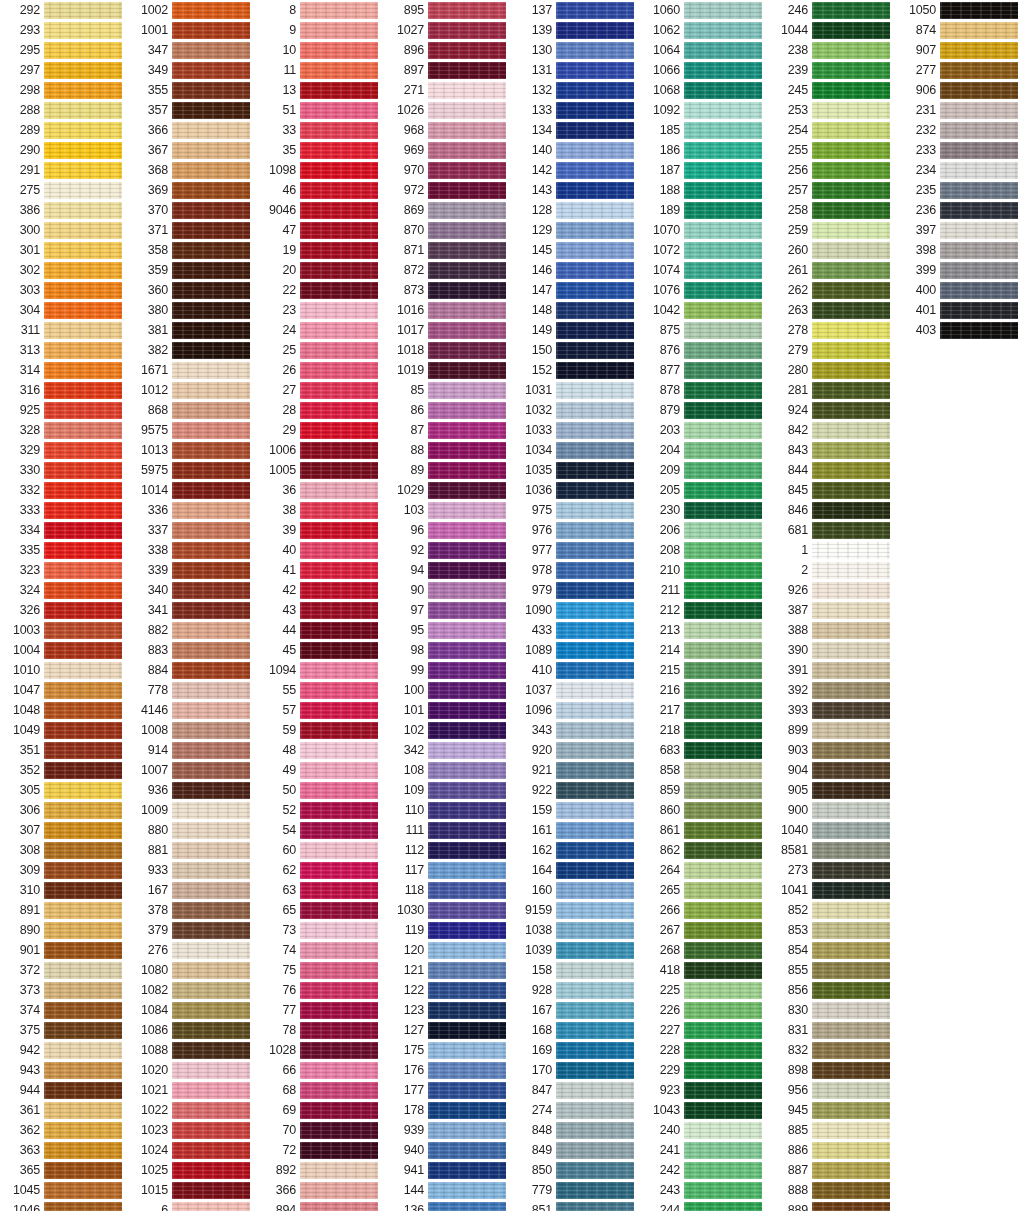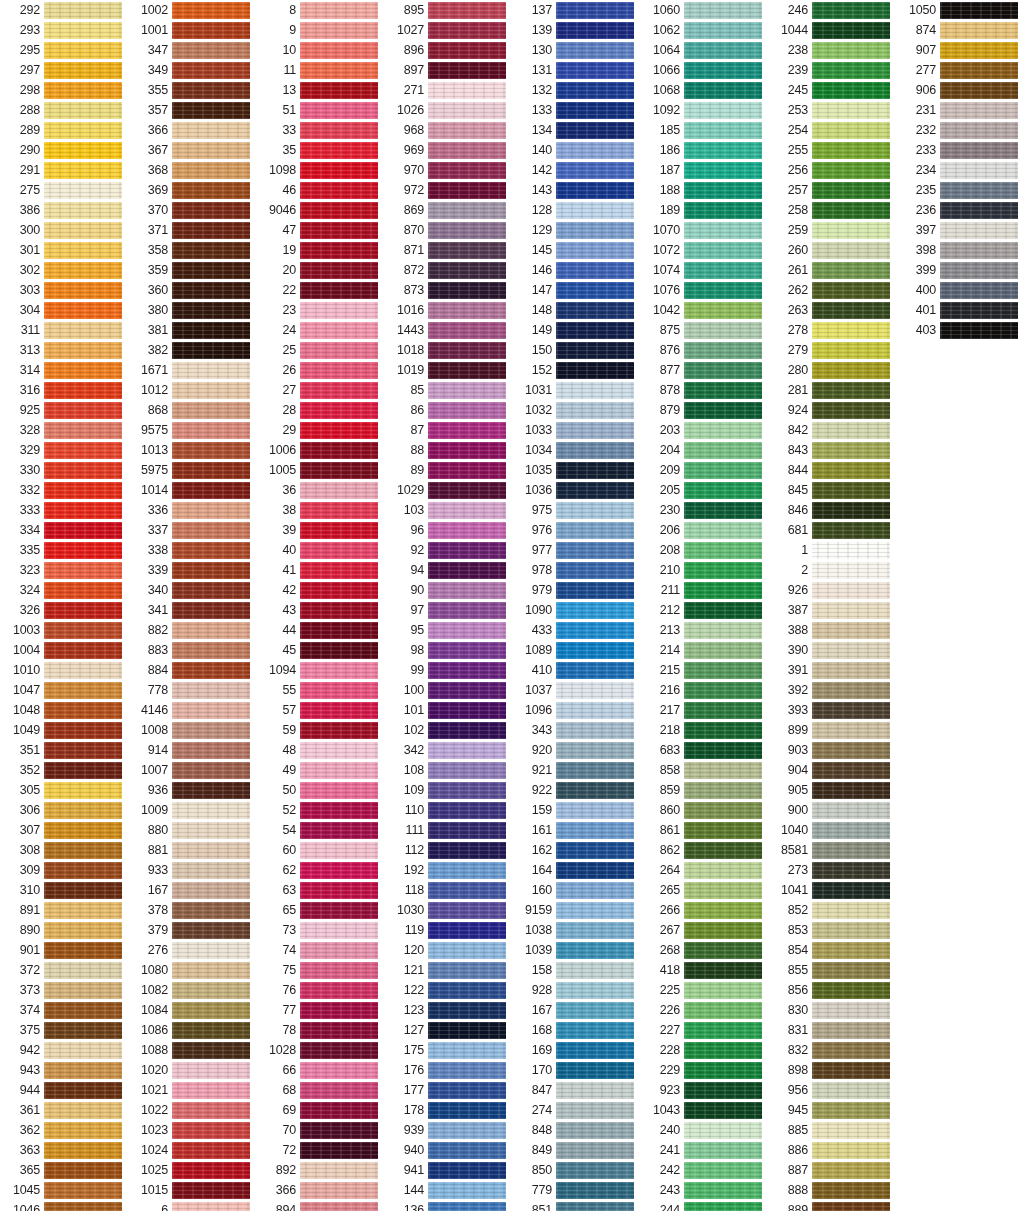--- a/index.html
+++ b/index.html
@@ -1285,21 +1285,21 @@
           <div class="swatch" title="873 — #2b1830" style="background: rgb(43, 24, 48);"></div>
         </div>
       </div>
       <div class="row">
         <div class="code">1016</div>
         <div class="swatchwrap">
           <div class="swatch" title="1016 — #b2749b" style="background: rgb(178, 116, 155);"></div>
         </div>
       </div>
       <div class="row">
-        <div class="code">1443</div>
+        <div class="code">1017</div>
         <div class="swatchwrap">
           <div class="swatch" title="1017 — #a35283" style="background: rgb(163, 82, 131);"></div>
         </div>
       </div>
       <div class="row">
         <div class="code">1018</div>
         <div class="swatchwrap">
           <div class="swatch" title="1018 — #6d2347" style="background: rgb(109, 35, 71);"></div>
         </div>
       </div>
@@ -1447,21 +1447,21 @@
           <div class="swatch" title="111 — #33296e" style="background: rgb(51, 41, 110);"></div>
         </div>
       </div>
       <div class="row">
         <div class="code">112</div>
         <div class="swatchwrap">
           <div class="swatch" title="112 — #221a54" style="background: rgb(34, 26, 84);"></div>
         </div>
       </div>
       <div class="row">
-        <div class="code">192</div>
+        <div class="code">117</div>
         <div class="swatchwrap">
           <div class="swatch" title="117 — #6a9bd0" style="background: rgb(106, 155, 208);"></div>
         </div>
       </div>
       <div class="row">
         <div class="code">118</div>
         <div class="swatchwrap">
           <div class="swatch" title="118 — #4558a3" style="background: rgb(69, 88, 163);"></div>
         </div>
       </div>

